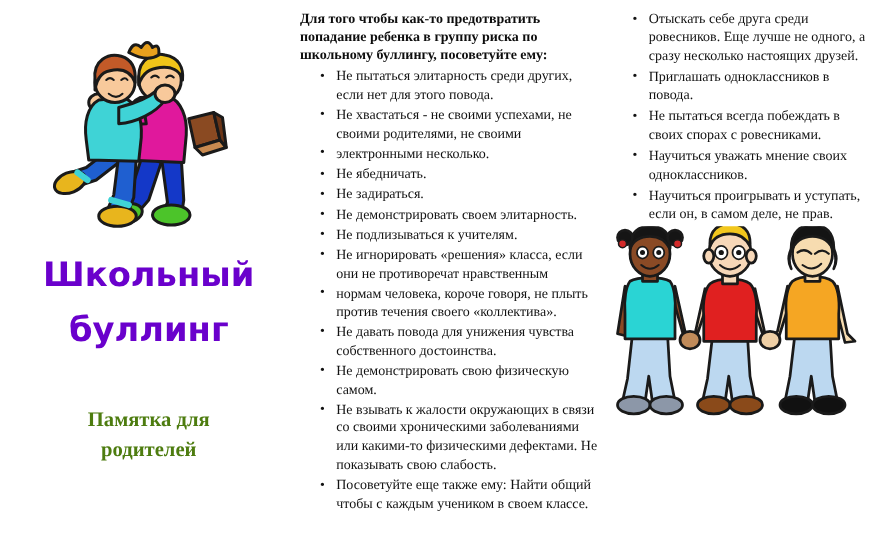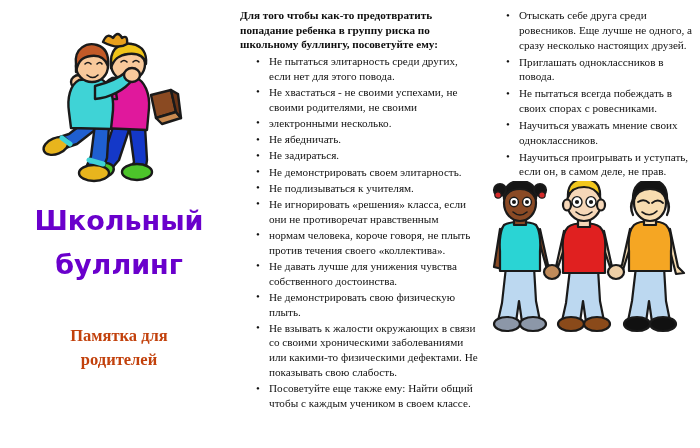--- a/index.html
+++ b/index.html
@@ -76,21 +76,21 @@
   .subtitle-block {
     margin-top: 38px;
     text-align: center;
     width: 100%;
   }
   .brochure-subtitle {
     font-family: "Liberation Serif", "DejaVu Serif", serif;
     font-weight: bold;
     font-size: 16.5px;
     line-height: 1.45;
-    color: #c2410c;
+    color: #4d7c0f;
     margin: 0;
   }
   .brochure-subtitle .ln { display: block; }
 
   
   .lead {
     font-weight: bold;
     font-size: 11.2px;
     line-height: 1.31;
     margin: 0 0 2px 0;
@@ -231,22 +231,22 @@
     <ul class="bullets">
       <li>Не пытаться элитарность среди других, если нет для этого повода.</li>
       <li>Не хвастаться - не своими успехами, не своими родителями, не своими</li>
       <li>электронными несколько.</li>
       <li>Не ябедничать.</li>
       <li>Не задираться.</li>
       <li>Не демонстрировать своем элитарность.</li>
       <li>Не подлизываться к учителям.</li>
       <li>Не игнорировать «решения» класса, если они не противоречат нравственным</li>
       <li>нормам человека, короче говоря, не плыть против течения своего «коллектива».</li>
-      <li>Не давать лучше для унижения чувства собственного достоинства.</li>
-      <li>Не демонстрировать свою физическую плыть.</li>
+      <li>Не давать повода для унижения чувства собственного достоинства.</li>
+      <li>Не демонстрировать свою физическую самом.</li>
       <li>Не взывать к жалости окружающих в связи со своими хроническими заболеваниями или какими-то физическими дефектами. Не показывать свою слабость.</li>
       <li>Посоветуйте еще также ему: Найти общий чтобы с каждым учеником в своем классе.</li>
     </ul>
   </section>
 
   <section class="col col-right">
     <ul class="bullets">
       <li>Отыскать себе друга среди ровесников. Еще лучше не одного, а сразу несколько настоящих друзей.</li>
       <li>Приглашать одноклассников в повода.</li>
       <li>Не пытаться всегда побеждать в своих спорах с ровесниками.</li>

